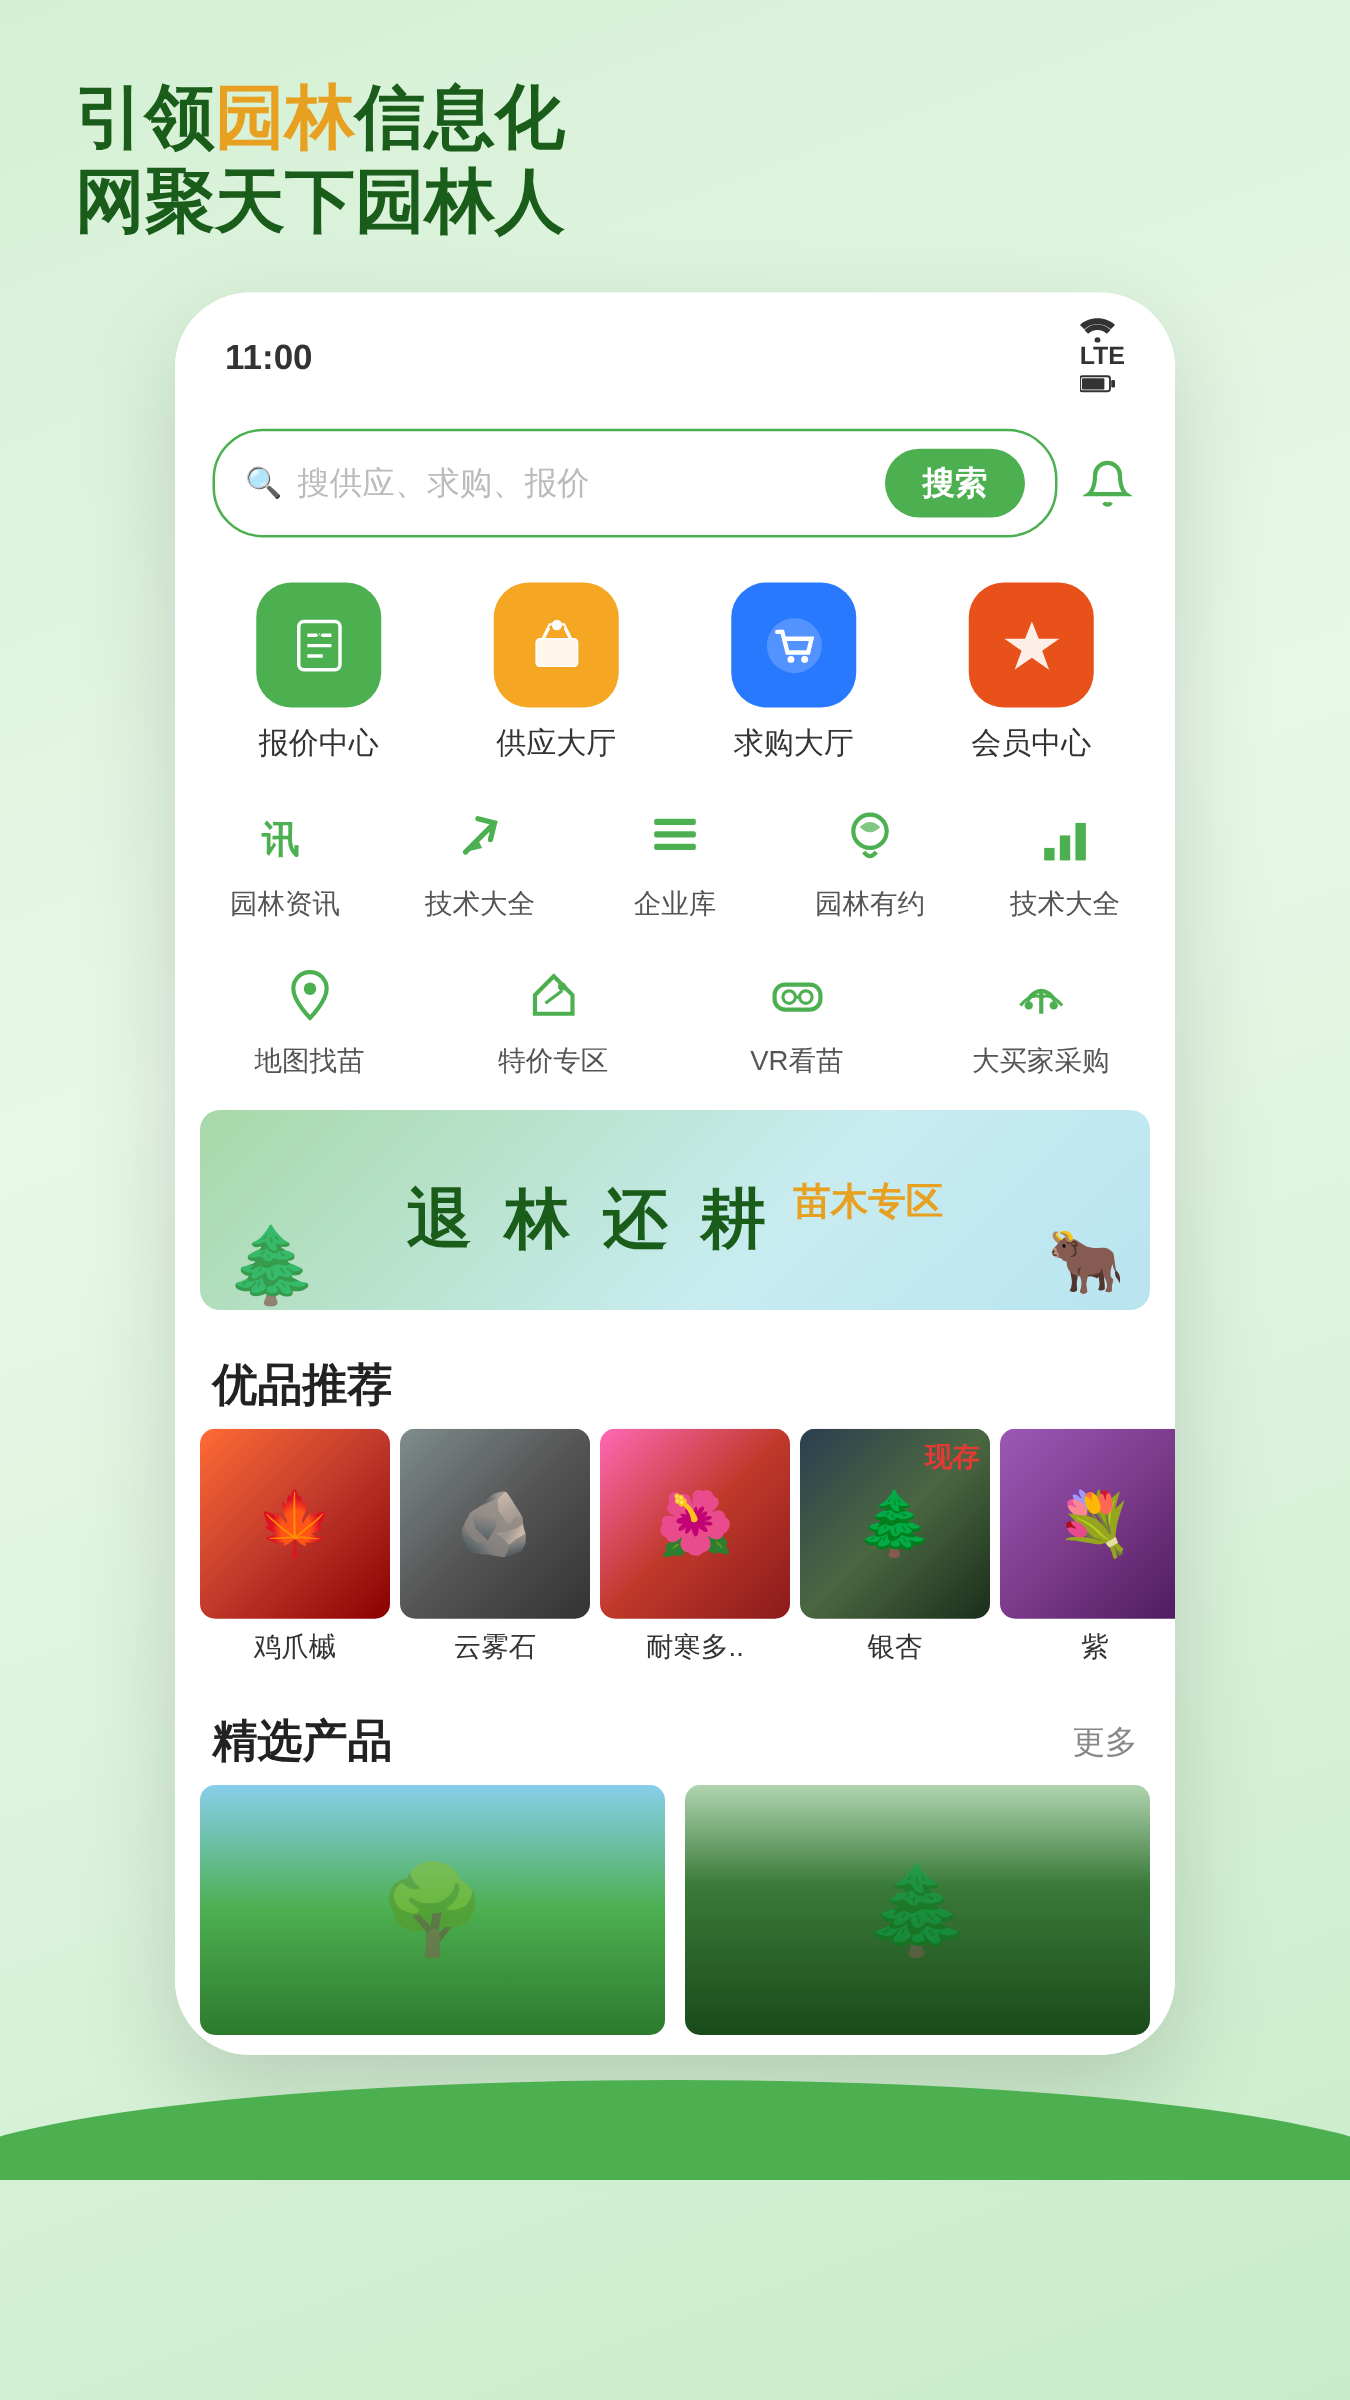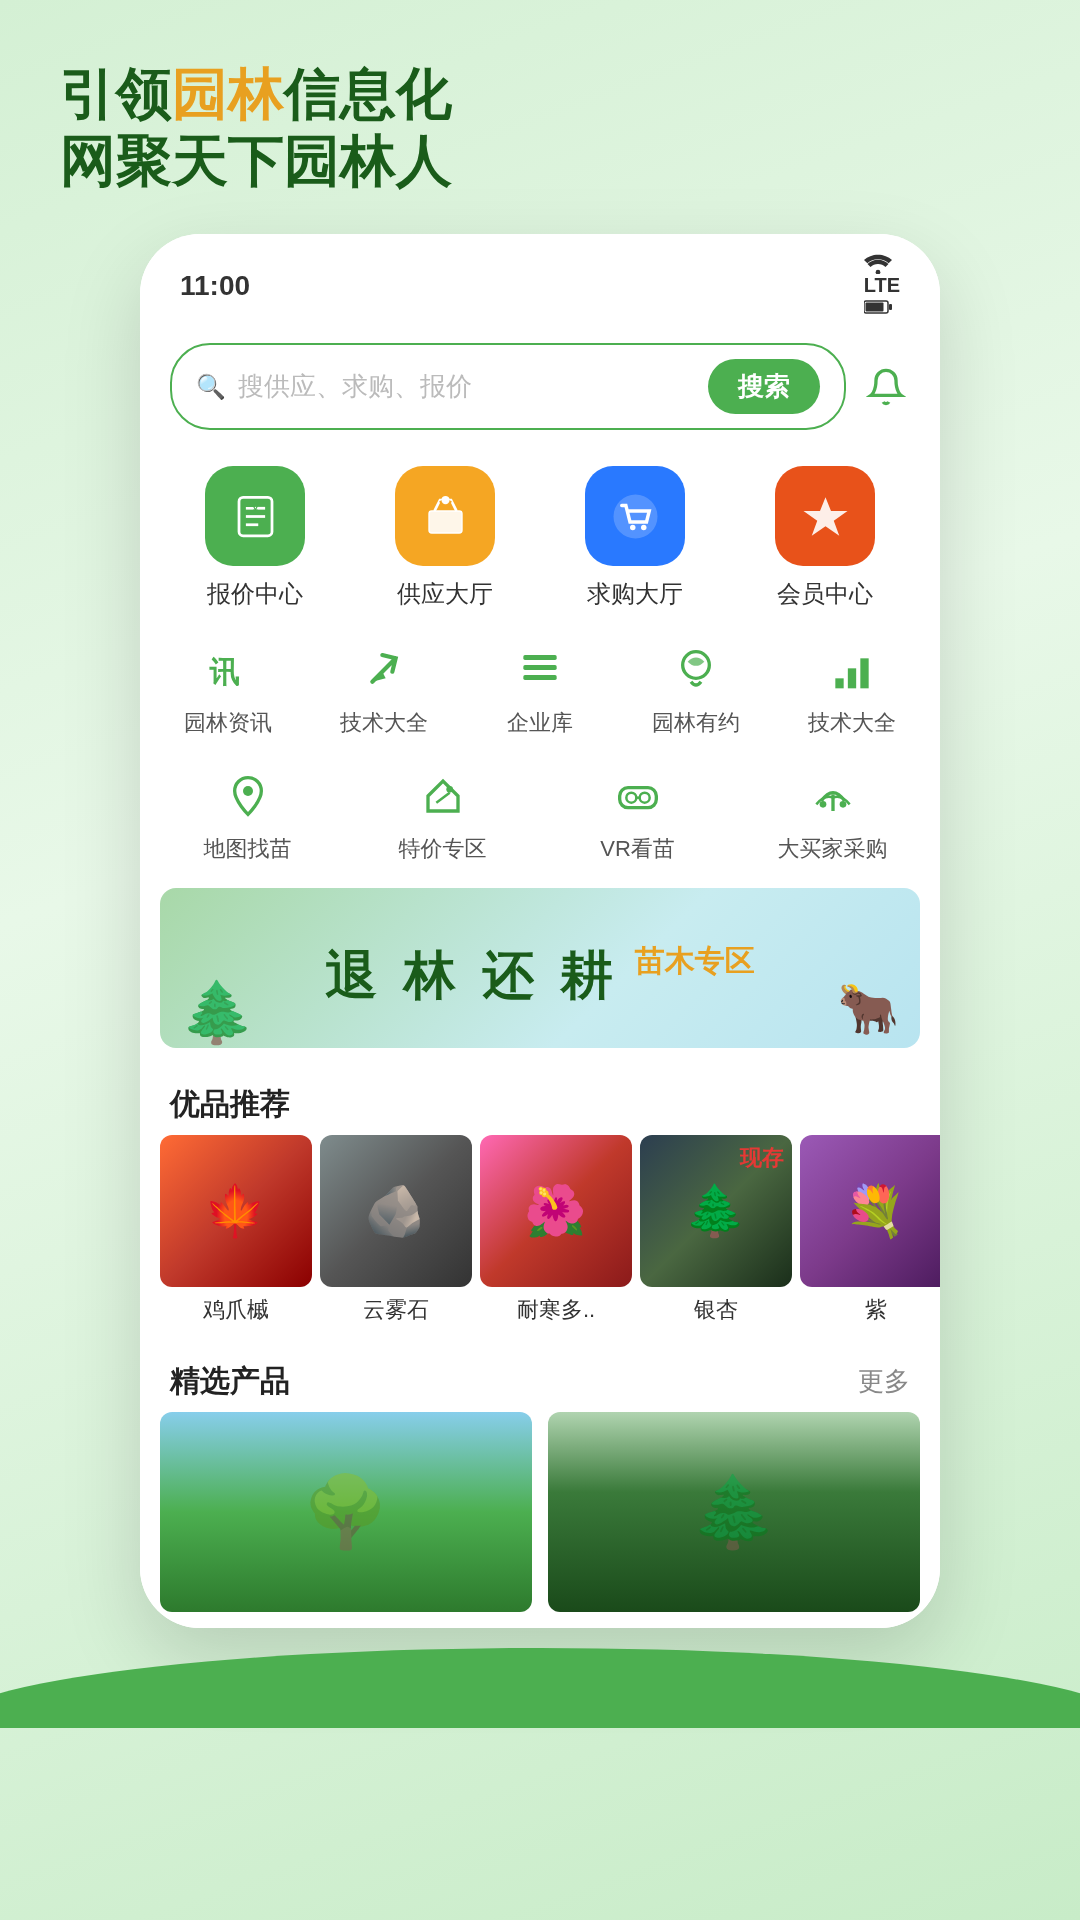--- a/index.html
+++ b/index.html
@@ -210,21 +210,21 @@
 
     
     .section-header {
       display: flex;
       justify-content: space-between;
       align-items: center;
       padding: 20px 30px 10px 30px;
       background: #fff;
     }
     .section-title {
-      font-size: 30px;
+      font-size: 36px;
       font-weight: 700;
       color: #222;
     }
     .section-more {
       font-size: 26px;
       color: #888;
     }
 
     
     .product-row {

